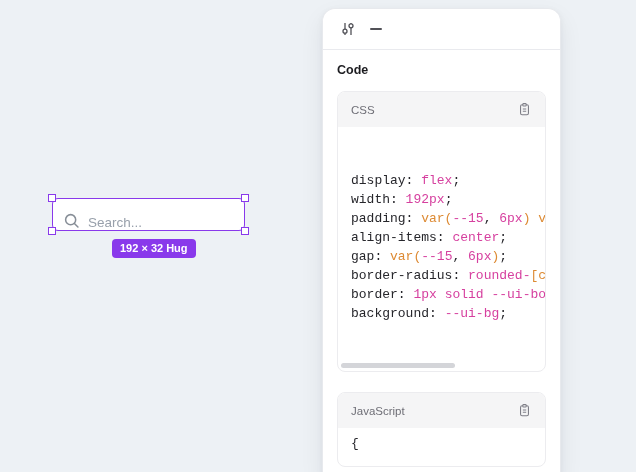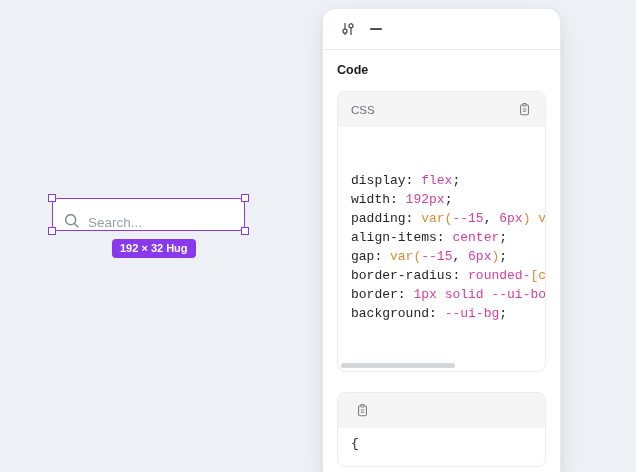--- a/index.html
+++ b/index.html
@@ -135,20 +135,21 @@
           </svg>
         </button>
       </div>
       <div class="code-area">
         <div><span>display: </span><span class="c-v">flex</span><span>;</span></div><div><span>width: </span><span class="c-v">192px</span><span>;</span></div><div><span>padding: </span><span class="c-f">var(</span><span class="c-v">--15</span><span>, </span><span class="c-v">6px</span><span class="c-f">)</span><span> </span><span class="c-f">var(</span><span class="c-v">--</span></div><div><span>align-items: </span><span class="c-v">center</span><span>;</span></div><div><span>gap: </span><span class="c-f">var(</span><span class="c-v">--15</span><span>, </span><span class="c-v">6px</span><span class="c-f">)</span><span>;</span></div><div><span>border-radius: </span><span class="c-v">rounded-</span><span class="c-f">[calc(v</span></div><div><span>border: </span><span class="c-v">1px</span><span> </span><span class="c-v">solid</span><span> </span><span class="c-v">--ui-border-</span></div><div><span>background: </span><span class="c-v">--ui-bg</span><span>;</span></div><div class="hscroll"></div>
       </div>
     </div>
 
     <div class="code-block">
       <div class="code-block-header">
+        <span class="code-block-label">JavaScript</span>
         <button class="icon-btn">
           <svg width="15" height="15" viewBox="0 0 16 16" fill="none" stroke="#7E7E87" stroke-width="1.15">
             <rect x="3.8" y="3" width="8.4" height="10.6" rx="1.6"></rect>
             <rect x="6.2" y="1.7" width="3.6" height="2.6" rx="0.9" fill="#F5F5F6"></rect>
             <line x1="6.2" y1="7.4" x2="9.8" y2="7.4"></line>
             <line x1="6.2" y1="9.9" x2="9.8" y2="9.9"></line>
           </svg>
         </button>
       </div>
       <div class="code-area clipped"><div><span>{</span></div></div>

